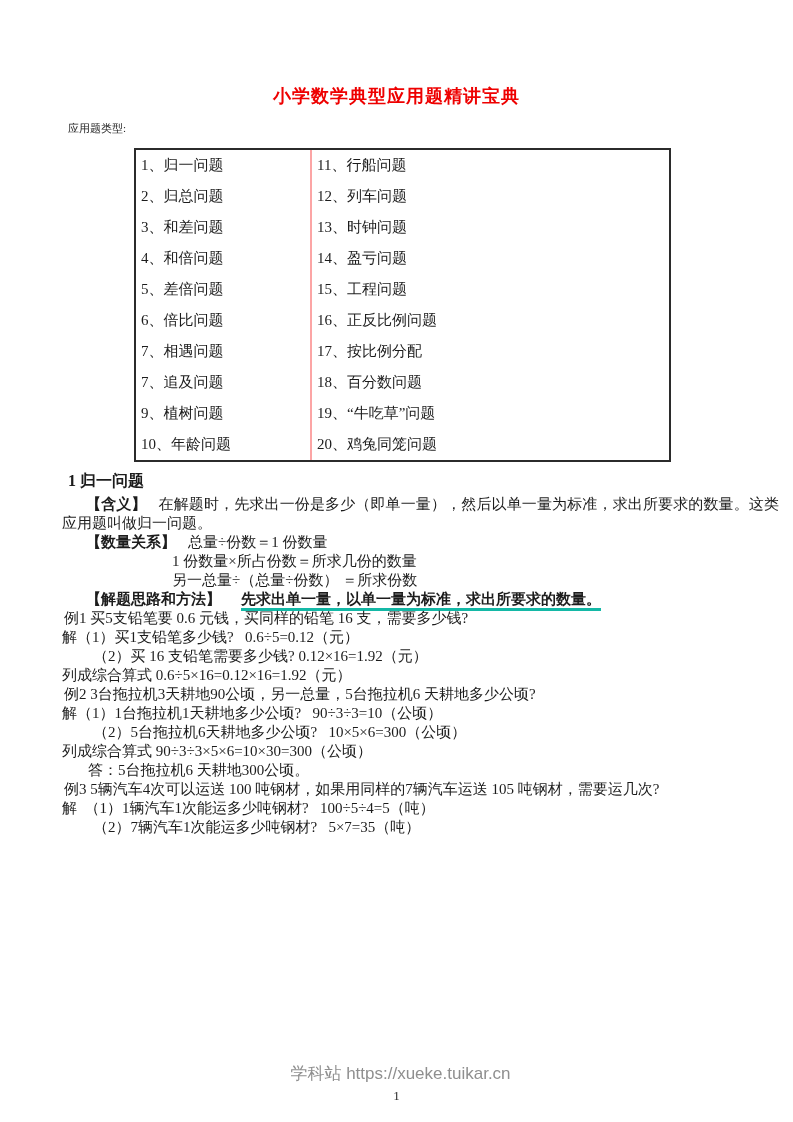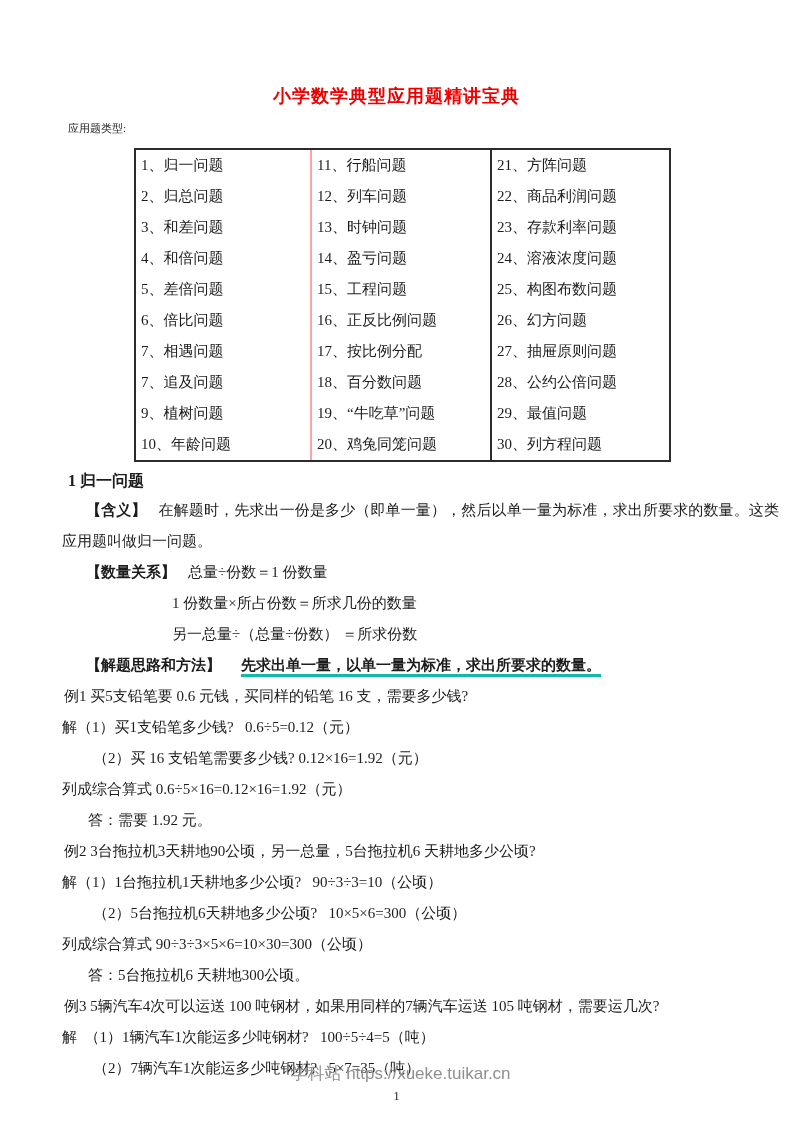--- a/index.html
+++ b/index.html
@@ -50,21 +50,21 @@
   }
   .sec-heading {
     margin: 8px 0 4px 68px;
     font-size: 16px;
     line-height: 21px;
     font-weight: bold;
   }
   .bl {
     margin: 0;
     font-size: 15px;
-    line-height: 31px;
+    line-height: 19px;
     white-space: pre-wrap;
   }
   .para-meaning {
     margin-left: 62px;
     margin-right: 14px;
     text-indent: 24px;
     text-align: justify;
   }
   .blabel { font-weight: bold; margin-right: 12px; }
   .m-label   { margin-left: 86px; }
@@ -128,49 +128,36 @@
       <div class="tcell">12、列车问题</div>
       <div class="tcell">13、时钟问题</div>
       <div class="tcell">14、盈亏问题</div>
       <div class="tcell">15、工程问题</div>
       <div class="tcell">16、正反比例问题</div>
       <div class="tcell">17、按比例分配</div>
       <div class="tcell">18、百分数问题</div>
       <div class="tcell">19、“牛吃草”问题</div>
       <div class="tcell">20、鸡兔同笼问题</div>
     </div>
-    <div class="tcol tcol-3">
-      <div class="tcell">21、方阵问题</div>
-      <div class="tcell">22、商品利润问题</div>
-      <div class="tcell">23、存款利率问题</div>
-      <div class="tcell">24、溶液浓度问题</div>
-      <div class="tcell">25、构图布数问题</div>
-      <div class="tcell">26、幻方问题</div>
-      <div class="tcell">27、抽屉原则问题</div>
-      <div class="tcell">28、公约公倍问题</div>
-      <div class="tcell">29、最值问题</div>
-      <div class="tcell">30、列方程问题</div>
-    </div>
   </div>
 
   <h2 class="sec-heading">1 归一问题</h2>
 
   <p class="bl para-meaning"><b class="blabel">【含义】</b><span>在解题时，先求出一份是多少（即单一量），然后以单一量为标准，求出所要求的数量。这类应用题叫做归一问题。</span></p>
 
   <p class="bl m-label"><b class="blabel">【数量关系】</b><span>总量÷份数＝1 份数量</span></p>
   <p class="bl m-cont"><span>1 份数量×所占份数＝所求几份的数量</span></p>
   <p class="bl m-cont"><span>另一总量÷（总量÷份数） ＝所求份数</span></p>
 
   <p class="bl m-label"><b>【解题思路和方法】</b><span class="u-line">先求出单一量，以单一量为标准，求出所要求的数量。</span></p>
 
   <p class="bl m-ex">例1 买5支铅笔要 0.6 元钱，买同样的铅笔 16 支，需要多少钱?</p>
   <p class="bl m-flush">解（1）买1支铅笔多少钱?   0.6÷5=0.12（元）</p>
   <p class="bl m-step2">（2）买 16 支铅笔需要多少钱? 0.12×16=1.92（元）</p>
   <p class="bl m-flush">列成综合算式 0.6÷5×16=0.12×16=1.92（元）</p>
-  <p class="bl m-answer">答：需要 1.92 元。</p>
 
   <p class="bl m-ex">例2 3台拖拉机3天耕地90公顷，另一总量，5台拖拉机6 天耕地多少公顷?</p>
   <p class="bl m-flush">解（1）1台拖拉机1天耕地多少公顷?   90÷3÷3=10（公顷）</p>
   <p class="bl m-step2">（2）5台拖拉机6天耕地多少公顷?   10×5×6=300（公顷）</p>
   <p class="bl m-flush">列成综合算式 90÷3÷3×5×6=10×30=300（公顷）</p>
   <p class="bl m-answer">答：5台拖拉机6 天耕地300公顷。</p>
 
   <p class="bl m-ex">例3 5辆汽车4次可以运送 100 吨钢材，如果用同样的7辆汽车运送 105 吨钢材，需要运几次?</p>
   <p class="bl m-flush">解  （1）1辆汽车1次能运多少吨钢材?   100÷5÷4=5（吨）</p>
   <p class="bl m-step2">（2）7辆汽车1次能运多少吨钢材?   5×7=35（吨）</p>

